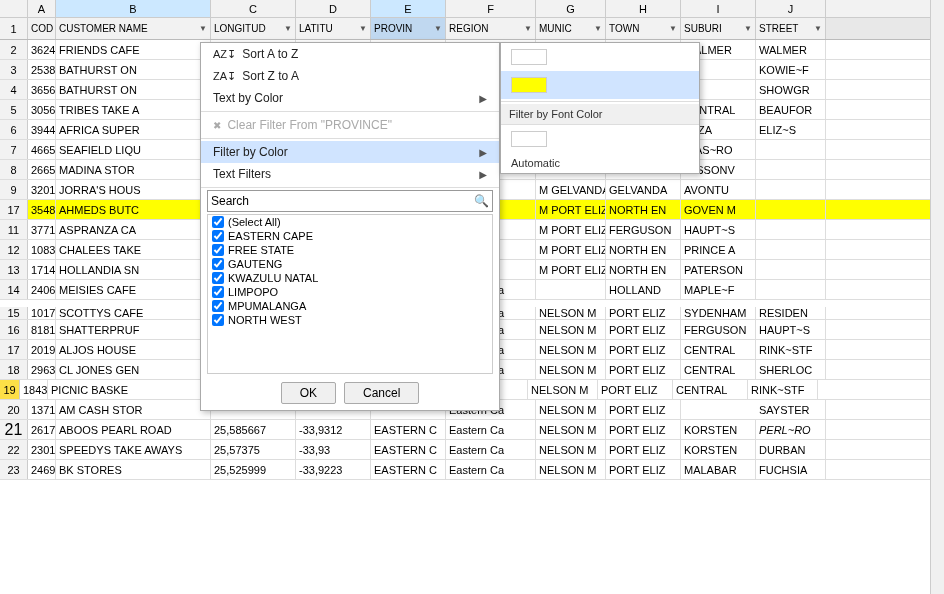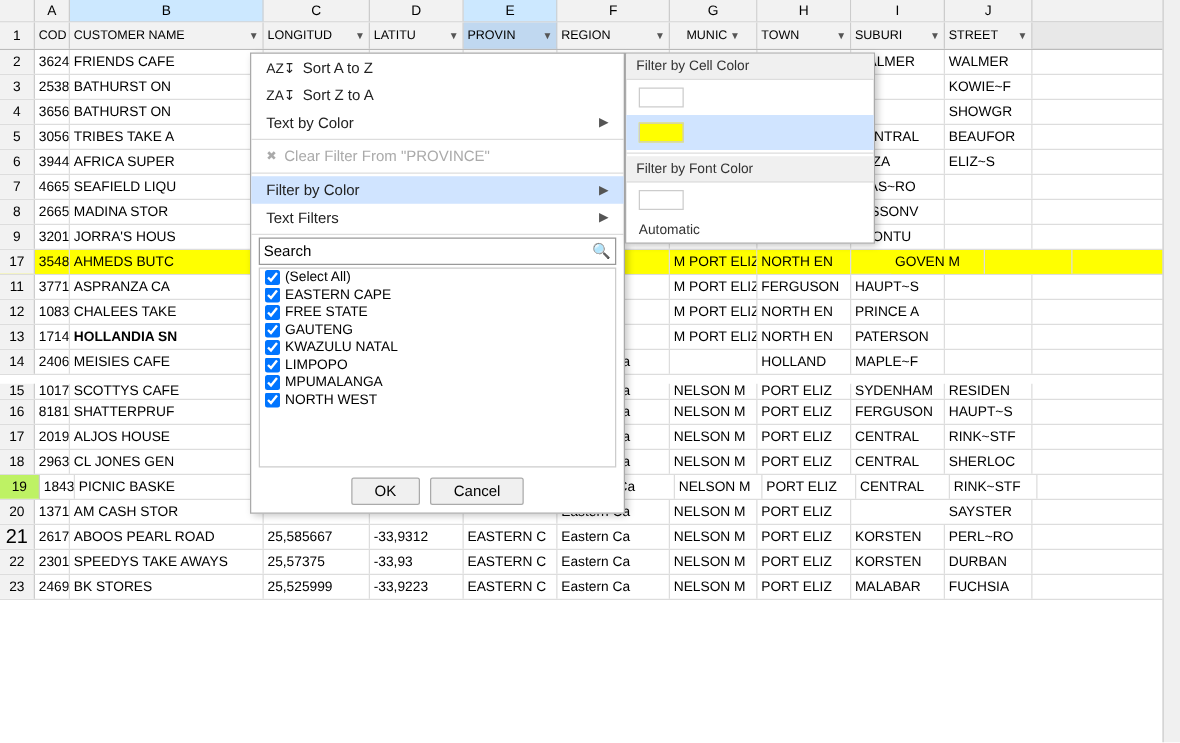--- a/index.html
+++ b/index.html
@@ -166,21 +166,21 @@
   </div>
 
   <div style="display:flex; height:22px; border-bottom:1px solid #bbb; background:#e8e8e8;">
     <div class="cell" style="width:28px; background:#f2f2f2; border-right:1px solid #ccc; justify-content:center; font-size:11px;">1</div>
     <div class="cell header-cell" style="width:28px; font-size:10px;">COD<span class="dropdown-arrow">▼</span></div>
     <div class="cell header-cell" style="width:155px; font-size:10px;">CUSTOMER NAME<span class="dropdown-arrow">▼</span></div>
     <div class="cell header-cell" style="width:85px; font-size:10px;">LONGITUD<span class="dropdown-arrow">▼</span></div>
     <div class="cell header-cell" style="width:75px; font-size:10px;">LATITU<span class="dropdown-arrow">▼</span></div>
     <div class="cell header-cell" style="width:75px; font-size:10px; background:#c0d8f0;">PROVIN<span class="dropdown-arrow">▼</span></div>
     <div class="cell header-cell" style="width:90px; font-size:10px;">REGION<span class="dropdown-arrow">▼</span></div>
-    <div class="cell header-cell" style="width:70px; font-size:10px;justify-content:center;">MUNIC<span class="dropdown-arrow">▼</span></div>
+    <div class="cell header-cell" style="width:70px; font-size:10px;">MUNIC<span class="dropdown-arrow">▼</span></div>
     <div class="cell header-cell" style="width:75px; font-size:10px;">TOWN<span class="dropdown-arrow">▼</span></div>
     <div class="cell header-cell" style="width:75px; font-size:10px;">SUBURI<span class="dropdown-arrow">▼</span></div>
     <div class="cell header-cell" style="width:70px; font-size:10px;">STREET<span class="dropdown-arrow">▼</span></div>
   </div>
 
   <div id="data-rows">
       <div style="display: flex; height: 20px; border-bottom: 1px solid rgb(221, 221, 221);">
         <div class="cell" style="width: 28px; background: rgb(242, 242, 242); border-right: 1px solid rgb(204, 204, 204); justify-content: center; font-size: 11px;">2</div>
         <div class="cell" style="width: 28px;">36248</div>
         <div class="cell" style="width: 155px;">FRIENDS CAFE</div>
@@ -287,21 +287,21 @@
       <div style="display: flex; height: 20px; border-bottom: 1px solid rgb(221, 221, 221); background: rgb(255, 255, 0);">
         <div class="cell" style="width: 28px; background: rgb(242, 242, 242); border-right: 1px solid rgb(204, 204, 204); justify-content: center; font-size: 11px;">17</div>
         <div class="cell" style="width: 28px; background: rgb(255, 255, 0);">35480</div>
         <div class="cell" style="width: 155px; background: rgb(255, 255, 0);">AHMEDS BUTC</div>
         <div class="cell" style="width: 85px; background: rgb(255, 255, 0);"></div>
         <div class="cell" style="width: 75px; background: rgb(255, 255, 0);"></div>
         <div class="cell" style="width: 75px; background: rgb(255, 255, 0);"></div>
         <div class="cell" style="width: 90px; background: rgb(255, 255, 0);"></div>
         <div class="cell" style="width: 70px; background: rgb(255, 255, 0);">M PORT ELIZ</div>
         <div class="cell" style="width: 75px; background: rgb(255, 255, 0);">NORTH EN</div>
-        <div class="cell" style="width: 75px; background: rgb(255, 255, 0); margin-left: 32px;">GOVEN M</div>
+        <div class="cell" style="width: 75px; background: rgb(255, 255, 0);">GOVEN M</div>
         <div class="cell" style="width: 70px; background: rgb(255, 255, 0);"></div>
       </div>
       <div style="display: flex; height: 20px; border-bottom: 1px solid rgb(221, 221, 221);">
         <div class="cell" style="width: 28px; background: rgb(242, 242, 242); border-right: 1px solid rgb(204, 204, 204); justify-content: center; font-size: 11px;">11</div>
         <div class="cell" style="width: 28px;">37713</div>
         <div class="cell" style="width: 155px;">ASPRANZA CA</div>
         <div class="cell" style="width: 85px;"></div>
         <div class="cell" style="width: 75px;"></div>
         <div class="cell" style="width: 75px;"></div>
         <div class="cell" style="width: 90px;"></div>
@@ -319,21 +319,21 @@
         <div class="cell" style="width: 75px;"></div>
         <div class="cell" style="width: 90px;"></div>
         <div class="cell" style="width: 70px;">M PORT ELIZ</div>
         <div class="cell" style="width: 75px;">NORTH EN</div>
         <div class="cell" style="width: 75px;">PRINCE A</div>
         <div class="cell" style="width: 70px;"></div>
       </div>
       <div style="display: flex; height: 20px; border-bottom: 1px solid rgb(221, 221, 221);">
         <div class="cell" style="width: 28px; background: rgb(242, 242, 242); border-right: 1px solid rgb(204, 204, 204); justify-content: center; font-size: 11px;">13</div>
         <div class="cell" style="width: 28px;">17145</div>
-        <div class="cell" style="width: 155px; font-weight: bold;">HOLLANDIA SN</div>
+        <div class="cell" style="width: 155px;">HOLLANDIA SN</div>
         <div class="cell" style="width: 85px;"></div>
         <div class="cell" style="width: 75px;"></div>
         <div class="cell" style="width: 75px;"></div>
         <div class="cell" style="width: 90px;"></div>
         <div class="cell" style="width: 70px;">M PORT ELIZ</div>
         <div class="cell" style="width: 75px;">NORTH EN</div>
         <div class="cell" style="width: 75px;">PATERSON</div>
         <div class="cell" style="width: 70px;"></div>
       </div>
       <div style="display: flex; height: 20px; border-bottom: 1px solid rgb(221, 221, 221);">
@@ -395,21 +395,21 @@
         <div class="cell" style="width: 85px;"></div>
         <div class="cell" style="width: 75px;"></div>
         <div class="cell" style="width: 75px;"></div>
         <div class="cell" style="width: 90px;">Eastern Ca</div>
         <div class="cell" style="width: 70px;">NELSON M</div>
         <div class="cell" style="width: 75px;">PORT ELIZ</div>
         <div class="cell" style="width: 75px;">CENTRAL</div>
         <div class="cell" style="width: 70px;">SHERLOC</div>
       </div>
       <div style="display: flex; height: 20px; border-bottom: 1px solid rgb(221, 221, 221);">
-        <div class="cell" style="width: 32px; background: #bef264; border-right: 1px solid rgb(204, 204, 204); justify-content: center; font-size: 11px;">19</div>
+        <div class="cell" style="width: 20px; background: #fde047; border-right: 1px solid rgb(204, 204, 204); justify-content: center; font-size: 11px;">19</div>
         <div class="cell" style="width: 28px;">18435</div>
         <div class="cell" style="width: 155px;">PICNIC BASKE</div>
         <div class="cell" style="width: 85px;"></div>
         <div class="cell" style="width: 75px;"></div>
         <div class="cell" style="width: 75px;"></div>
         <div class="cell" style="width: 90px;">Eastern Ca</div>
         <div class="cell" style="width: 70px;">NELSON M</div>
         <div class="cell" style="width: 75px;">PORT ELIZ</div>
         <div class="cell" style="width: 75px;">CENTRAL</div>
         <div class="cell" style="width: 70px;">RINK~STF</div>
@@ -431,21 +431,21 @@
         <div class="cell" style="width: 28px; background: rgb(242, 242, 242); border-right: 1px solid rgb(204, 204, 204); justify-content: center; font-size: 16px;">21</div>
         <div class="cell" style="width: 28px;">2617</div>
         <div class="cell" style="width: 155px;">ABOOS PEARL ROAD</div>
         <div class="cell" style="width: 85px;">25,585667</div>
         <div class="cell" style="width: 75px;">-33,9312</div>
         <div class="cell" style="width: 75px;">EASTERN C</div>
         <div class="cell" style="width: 90px;">Eastern Ca</div>
         <div class="cell" style="width: 70px;">NELSON M</div>
         <div class="cell" style="width: 75px;">PORT ELIZ</div>
         <div class="cell" style="width: 75px;">KORSTEN</div>
-        <div class="cell" style="width: 70px;">PERL~RO</div>
+        <div class="cell" style="width: 70px; font-style: italic;">PERL~RO</div>
       </div>
       <div style="display: flex; height: 20px; border-bottom: 1px solid rgb(221, 221, 221);">
         <div class="cell" style="width: 28px; background: rgb(242, 242, 242); border-right: 1px solid rgb(204, 204, 204); justify-content: center; font-size: 11px;">22</div>
         <div class="cell" style="width: 28px;">23010</div>
         <div class="cell" style="width: 155px;">SPEEDYS TAKE AWAYS</div>
         <div class="cell" style="width: 85px;">25,57375</div>
         <div class="cell" style="width: 75px;">-33,93</div>
         <div class="cell" style="width: 75px;">EASTERN C</div>
         <div class="cell" style="width: 90px;">Eastern Ca</div>
         <div class="cell" style="width: 70px;">NELSON M</div>
@@ -551,21 +551,20 @@
       </div>
     </div>
 
     <div class="btn-row">
       <button class="btn">OK</button>
       <button class="btn">Cancel</button>
     </div>
   </div>
 
   <div class="submenu">
-    <div class="submenu-section-title">Filter by Cell Color</div>
 
     <div class="color-item">
       <span class="color-swatch" style="background:#ffffff; border:1px solid #ccc;"></span>
     </div>
 
     <div class="color-item" style="background:#d0e4ff;">
       <span class="color-swatch" style="background:#ffff00; border:1px solid #ccc;"></span>
     </div>
     <div class="menu-divider"></div>
     <div class="submenu-section-title">Filter by Font Color</div>

